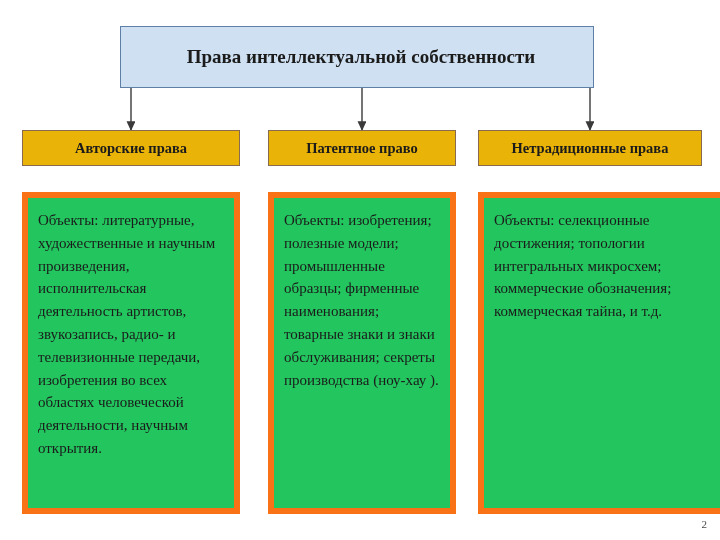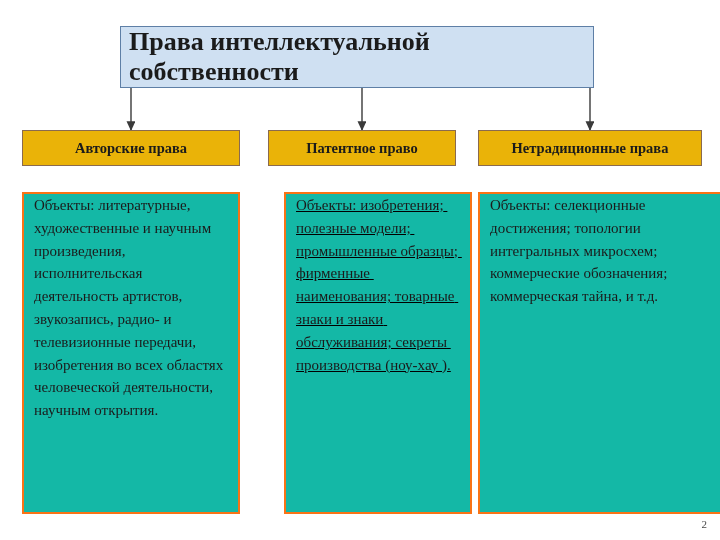--- a/index.html
+++ b/index.html
@@ -29,21 +29,21 @@
     width: 474px;
     height: 62px;
     background: #cfe0f2;
     border: 1px solid #5e7fa6;
     display: flex;
     align-items: center;
     justify-content: center;
     box-sizing: border-box;
   }
   .title-text {
-    font-size: 26px;
+    font-size: 19px;
     font-weight: bold;
     color: #1b1b1b;
     text-align: left;
     line-height: 1.15;
     margin-left: 8px;
   }
 
   
   .header-box {
     position: absolute;
@@ -63,33 +63,33 @@
     text-align: center;
   }
   #hdr0 { left: 22px;  width: 218px; }
   #hdr1 { left: 268px; width: 188px; }
   #hdr2 { left: 478px; width: 224px; }
 
   
   .body-box {
     position: absolute;
     top: 192px;
-    background: #14b8a6;
-    border: 2px solid #f97316;
+    background: #22c55e;
+    border: 6px solid #f97316;
     box-sizing: border-box;
-    padding: 0 10px 6px 10px;
+    padding: 11px 10px 6px 10px;
   }
   .body-text {
     font-size: 15px;
     color: #1b1b1b;
     line-height: 1.52;
     white-space: pre-wrap;
   }
   #body0 { left: 22px;  width: 218px; height: 322px; }
-  #body1 { left: 284px; width: 188px; height: 322px; text-decoration: underline; }
+  #body1 { left: 268px; width: 188px; height: 322px; }
   #body2 { left: 478px; width: 248px; height: 322px; }
 
   
   .arrows {
     position: absolute;
     left: 0; top: 0;
     width: 720px;
     height: 540px;
     pointer-events: none;
   }

